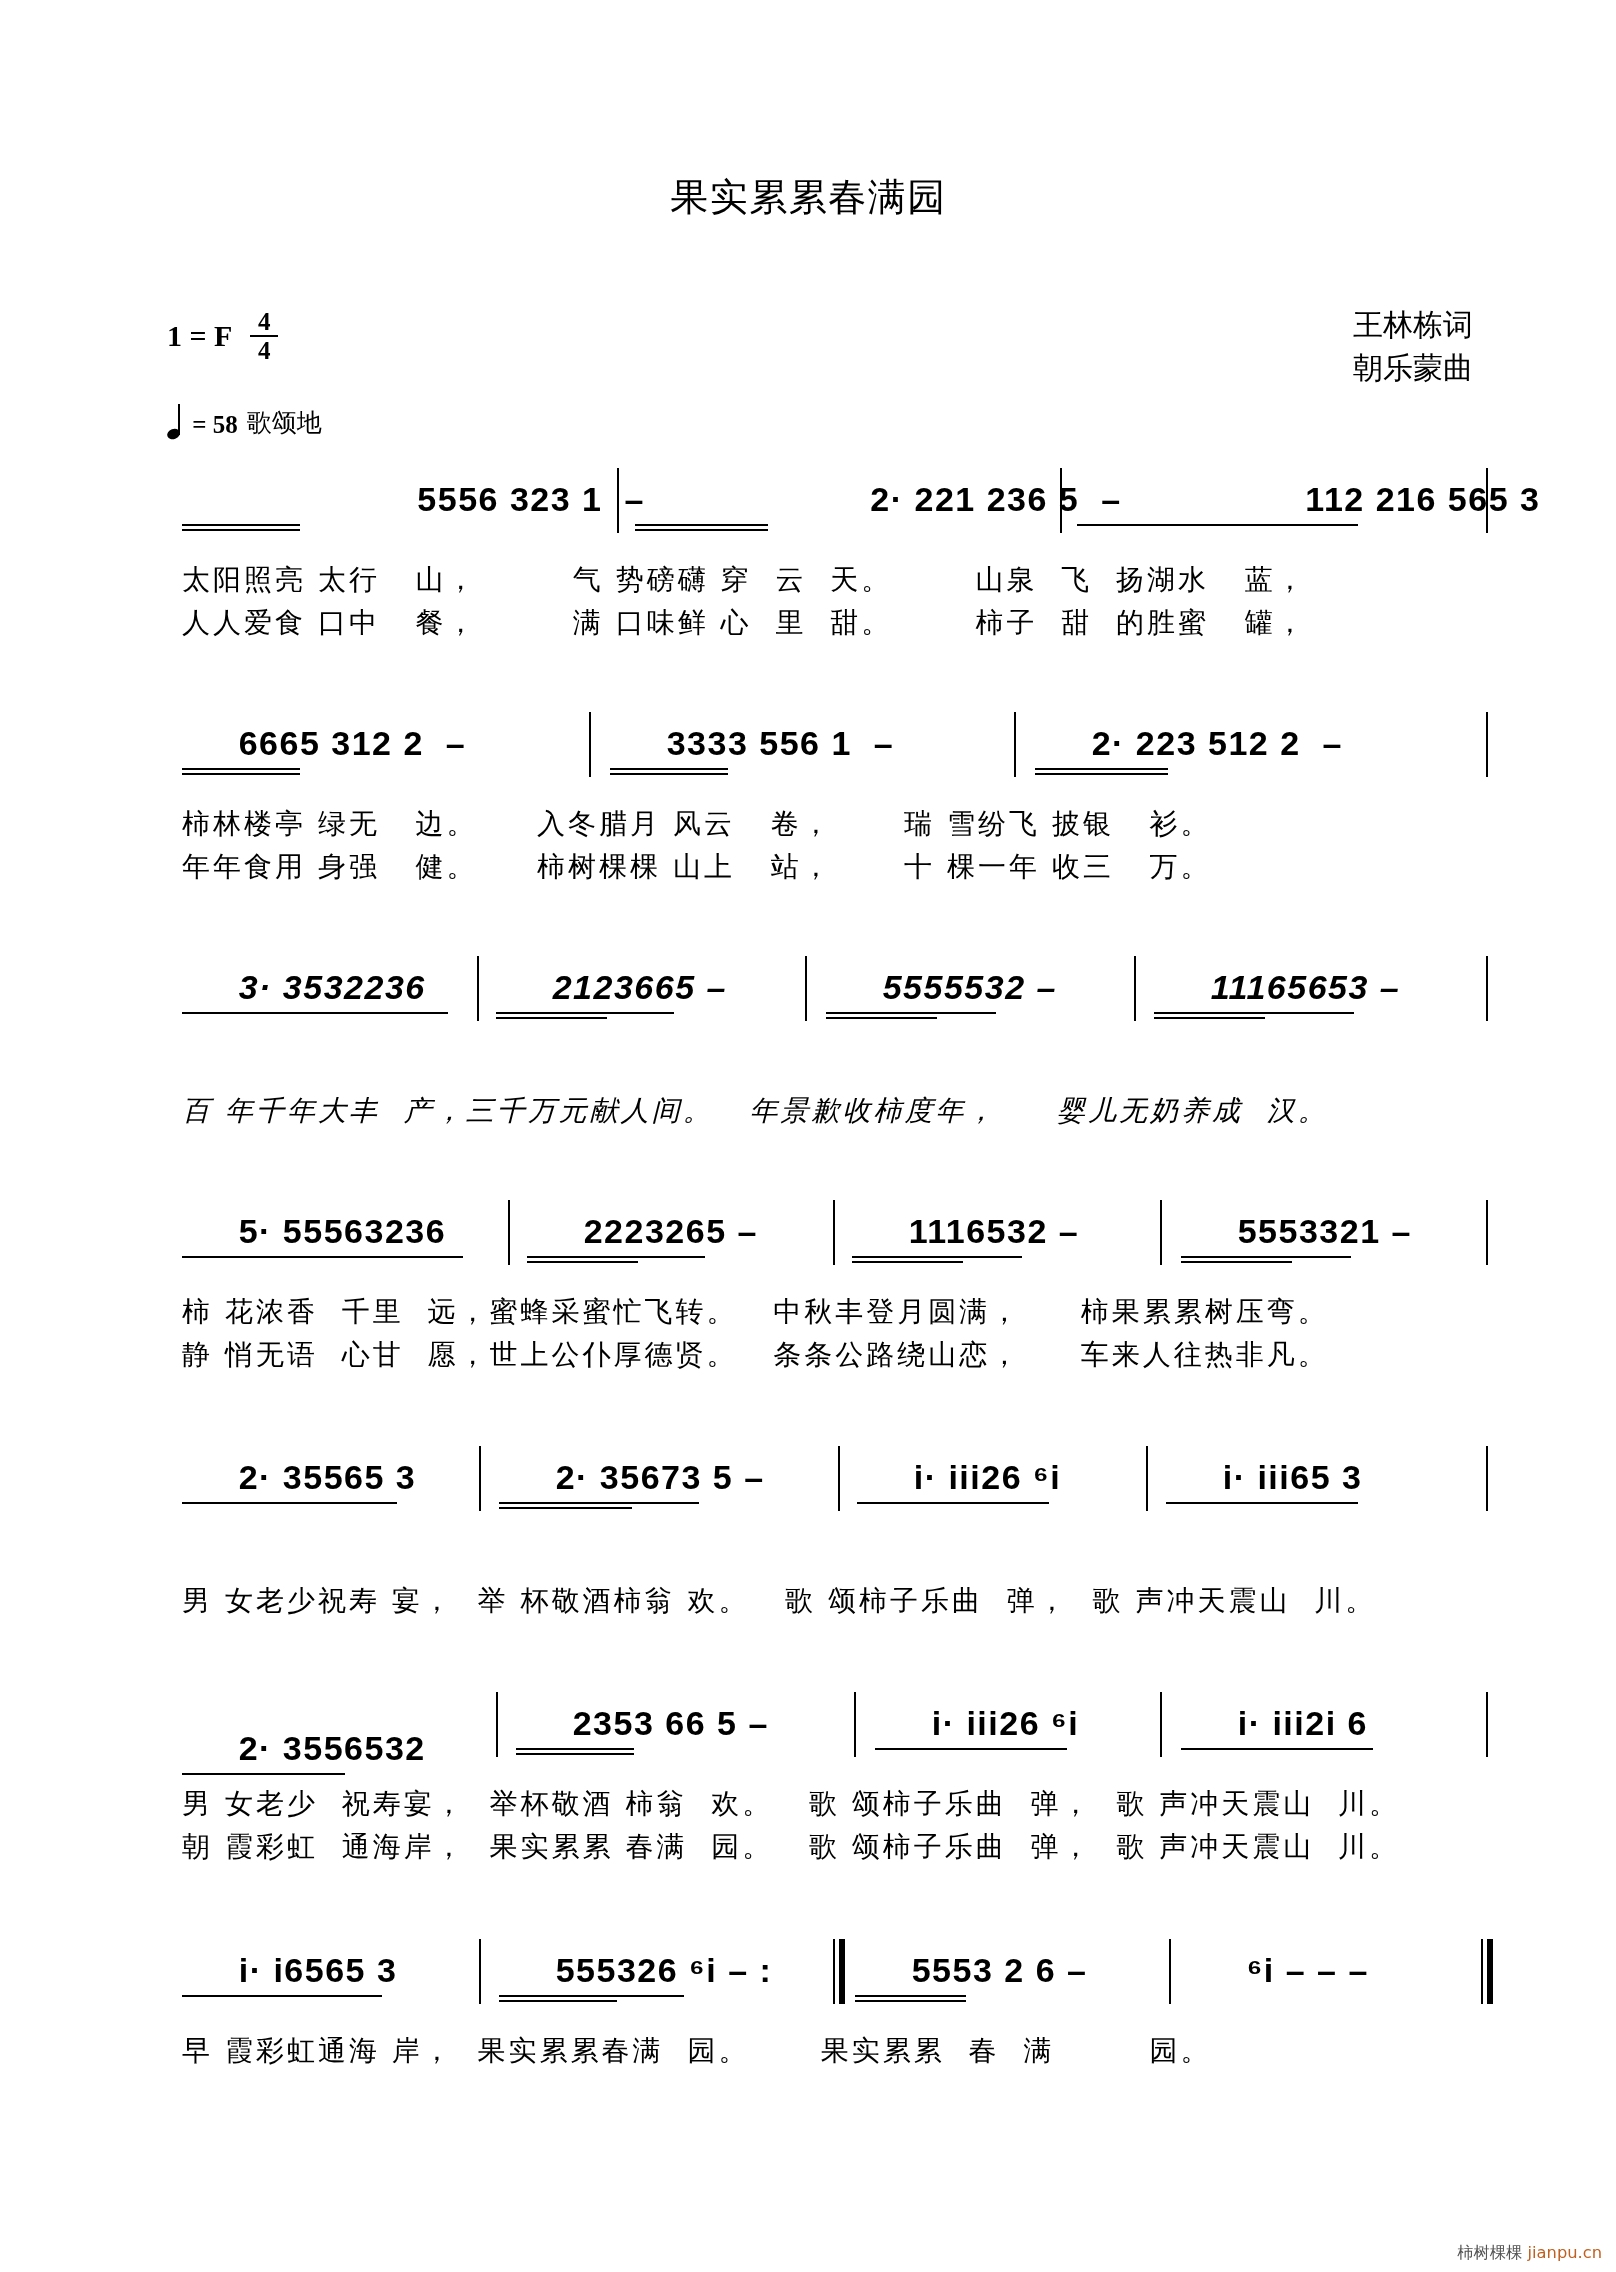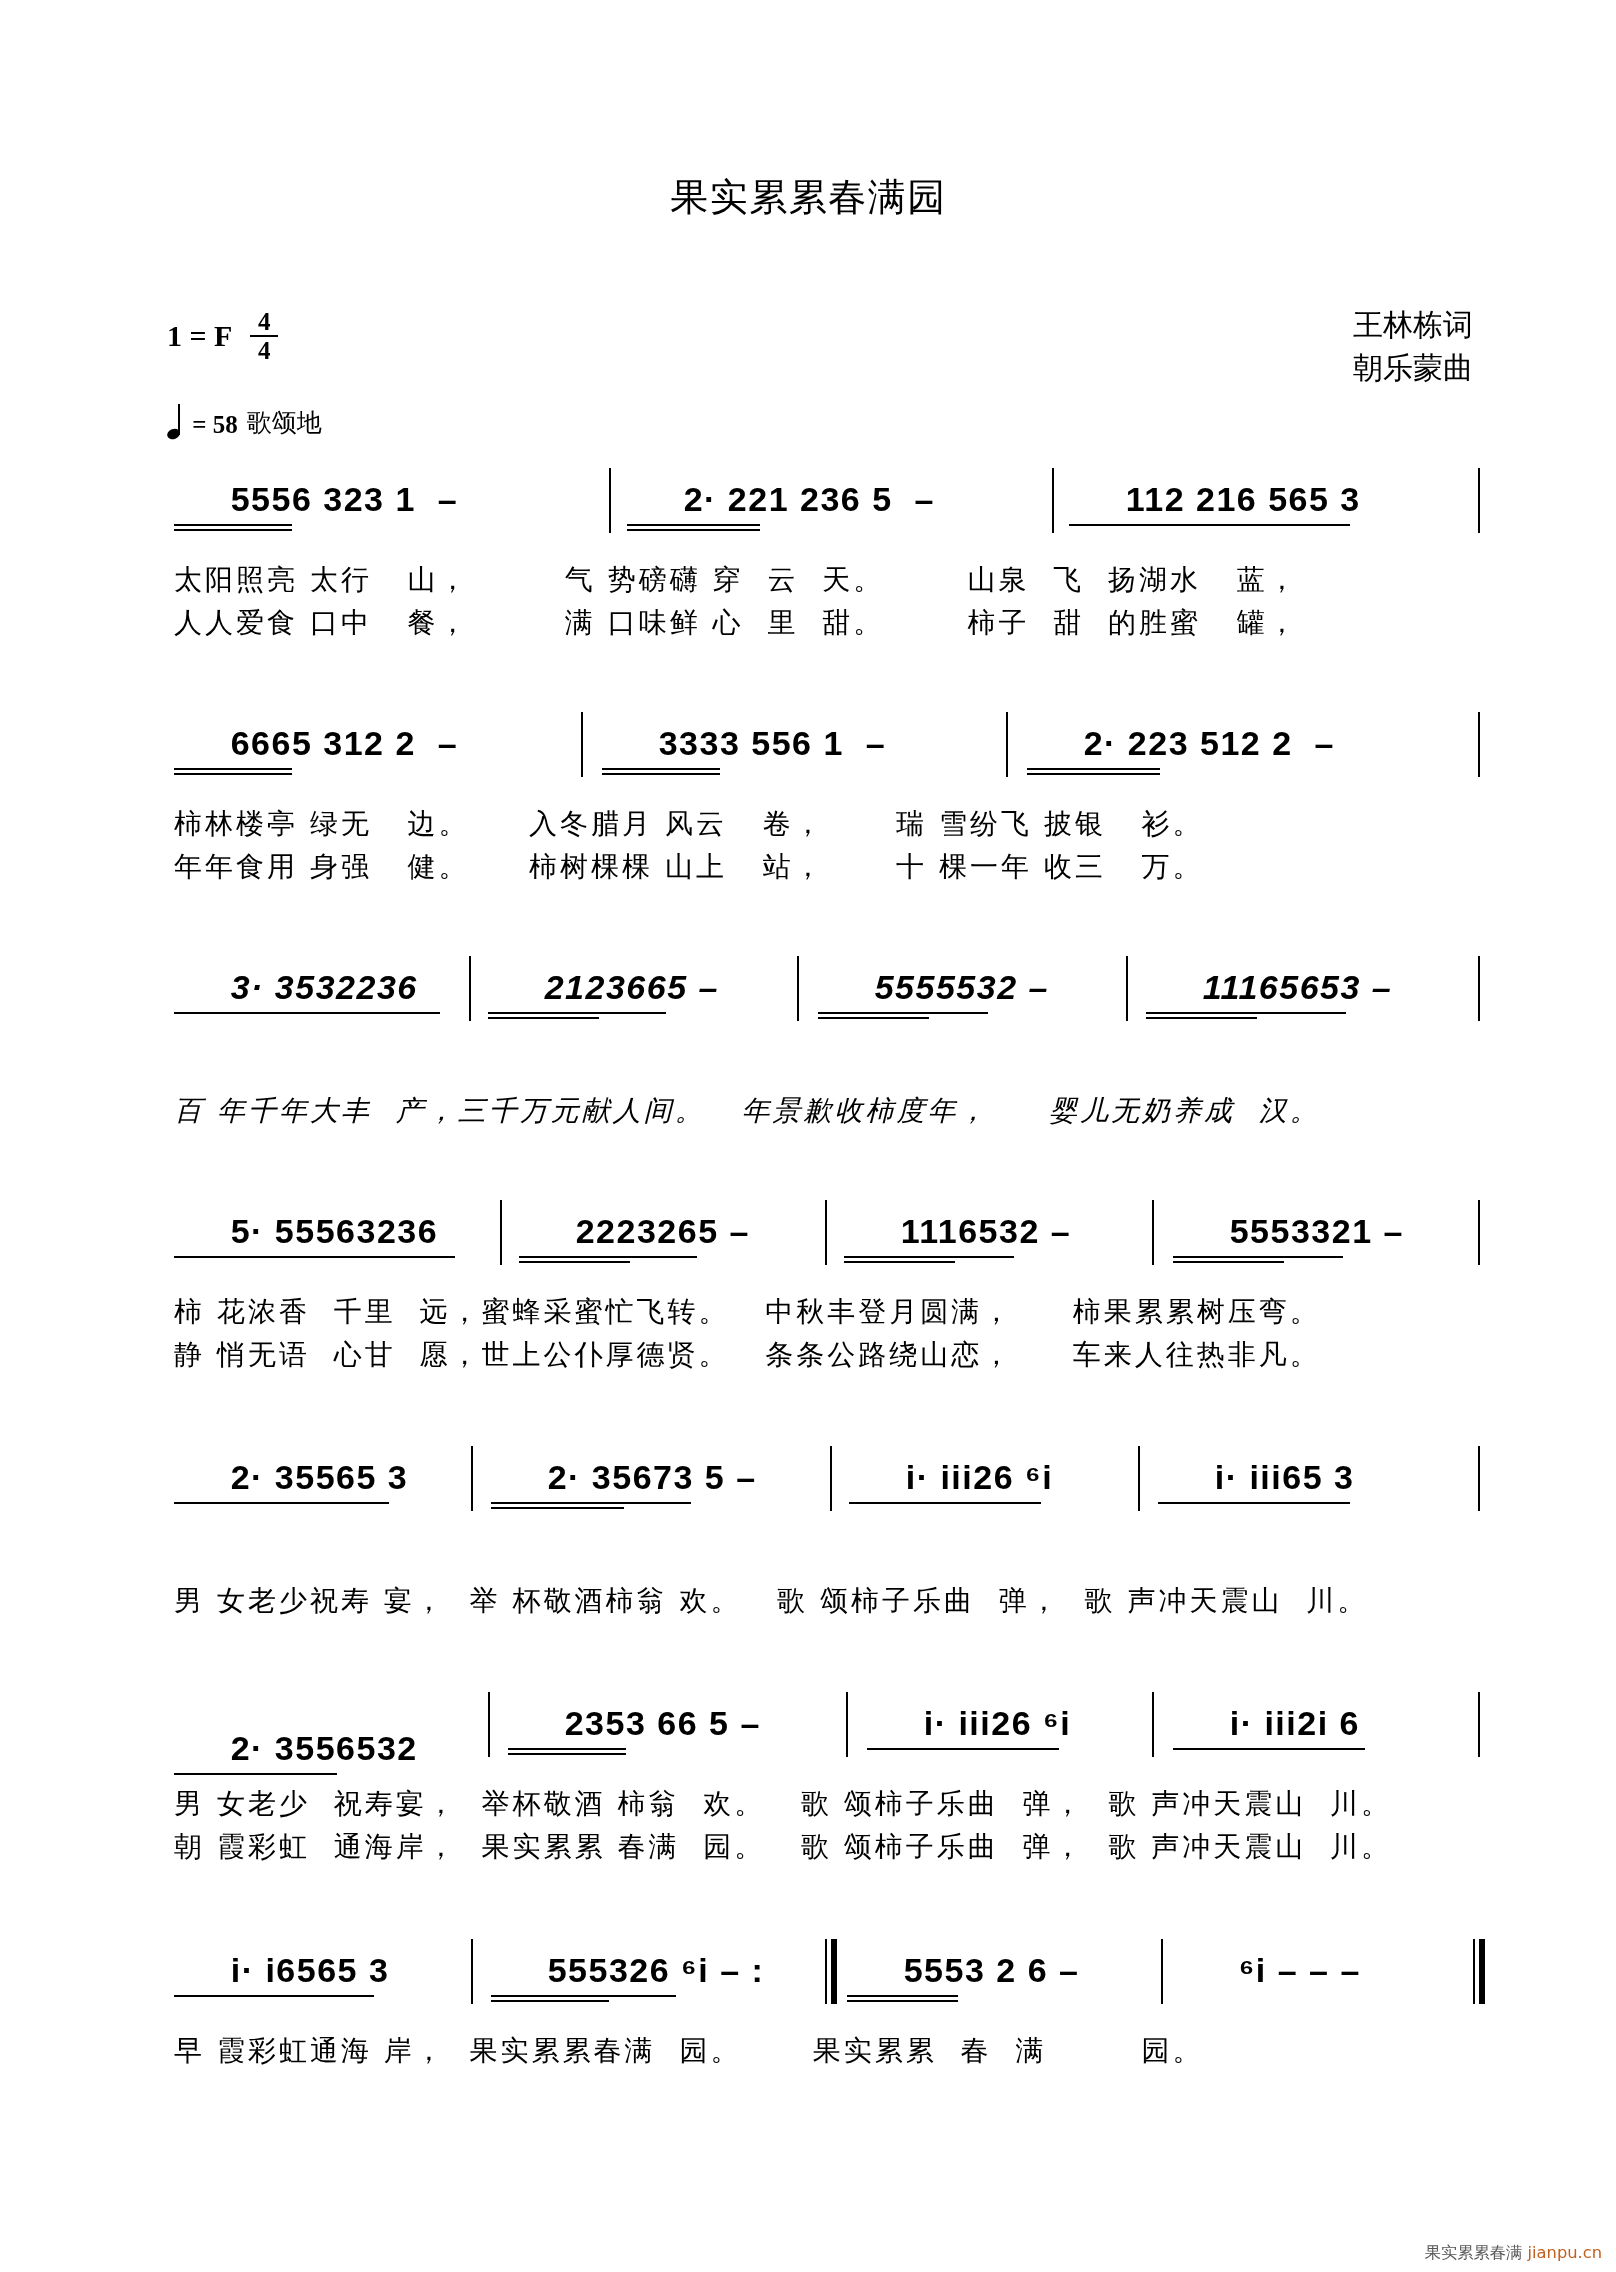--- a/index.html
+++ b/index.html
@@ -7,21 +7,21 @@
   .title{position:absolute;left:0;width:1617px;top:172px;text-align:center;font-size:38px;font-family:"DejaVu Sans",sans-serif;letter-spacing:1.5px;}
   .key{position:absolute;left:167px;top:311px;font-family:"Liberation Serif",serif;font-weight:bold;font-size:30px;display:flex;align-items:center;gap:10.4px;}
   .frac{display:inline-flex;flex-direction:column;align-items:center;line-height:22px;font-size:25px;margin-left:7.4px;}
   .frac .bar{width:28px;height:2.2px;background:#000;margin:2.2px 0;}
   .credits{position:absolute;right:144px;top:303px;text-align:right;font-size:30px;line-height:43px;}
   .tempo{position:absolute;left:167px;top:403px;font-size:25px;display:flex;align-items:flex-end;gap:9px;}
   .tempo .num{font-family:"Liberation Serif",serif;font-weight:bold;}
   .qnote{position:relative;width:16.3px;height:36px;}
   .qnote .head{position:absolute;left:0;bottom:0;width:13.3px;height:9.6px;background:#000;border-radius:50%;transform:rotate(-20deg);}
   .qnote .stem{position:absolute;left:11px;bottom:4.4px;width:2.2px;height:31px;background:#000;}
-  .system{position:absolute;left:174px;width:1310px;height:222px;}
+  .system{position:absolute;left:182px;width:1310px;height:222px;text-align:center;}
   .notes{position:absolute;left:0;top:0;height:67px;width:100%;}
   .m{position:absolute;top:0;height:67px;font-family:"Liberation Sans",sans-serif;font-weight:bold;font-size:34px;white-space:pre;}
   .notetext{position:absolute;top:6px;letter-spacing:1.5px;}
   .bl{position:absolute;top:-6px;width:2.2px;height:65px;background:#000;}
   .dbl{position:absolute;top:-6px;width:12px;height:65px;}
   .dbl::before{content:"";position:absolute;left:0;top:0;width:2.2px;height:100%;background:#000;}
   .dbl::after{content:"";position:absolute;left:6px;top:0;width:6px;height:100%;background:#000;}
   .u1{position:absolute;height:2.2px;background:#000;}
   .lyric{position:absolute;left:0;font-size:28px;white-space:pre;letter-spacing:3px;}
   .ly1{top:87px;}
@@ -226,16 +226,16 @@
     <div class="bl" style="left:987px;"></div>
     <div class="m" style="left:1008px;">
       <span class="notetext">⁶i – – –</span>
     </div>
     <div class="dbl" style="left:1299px;"></div>
   </div>
   <div class="lyric ly1">早 霞彩虹通海 岸，  果实累累春满  园。      果实累累  春  满        园。</div>
 </div>
 
 <div class="watermark">
-  <span>果实累累春满</span>
+  <span>柿树棵棵</span>
   <span class="site">jianpu.cn</span>
 </div>
 
 
 </body></html>

